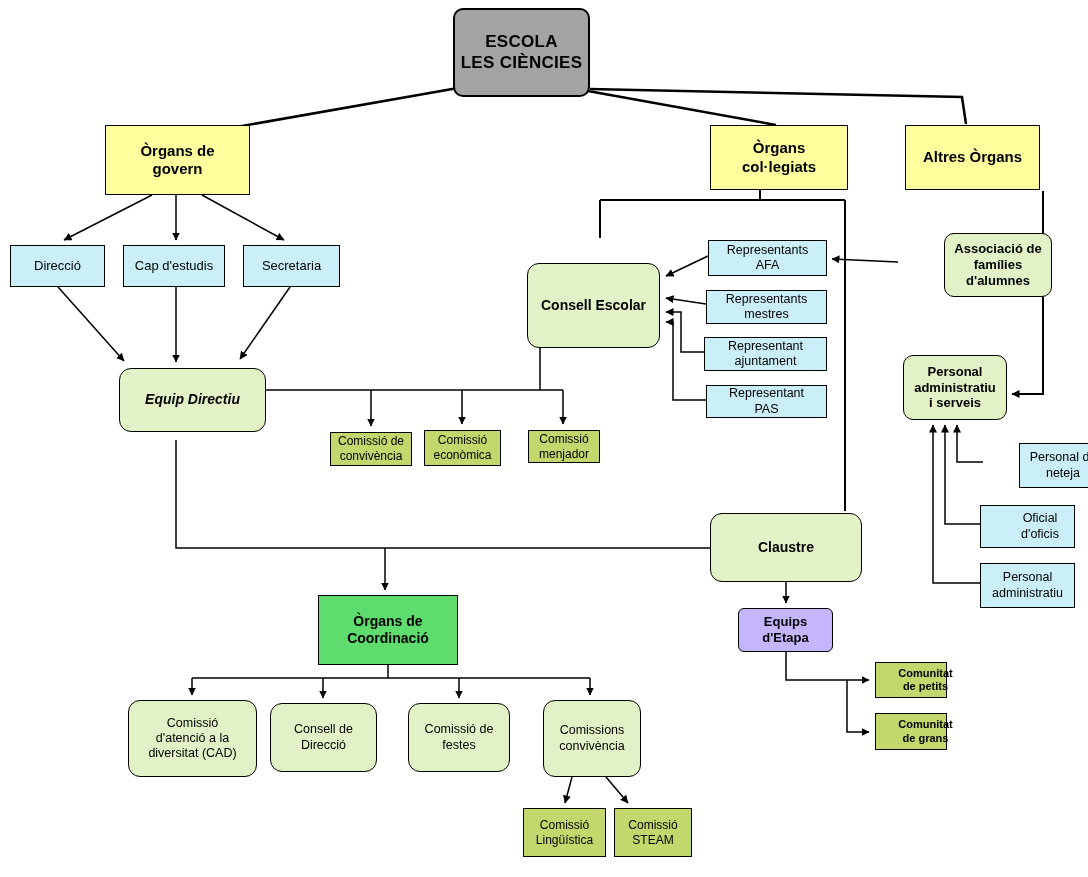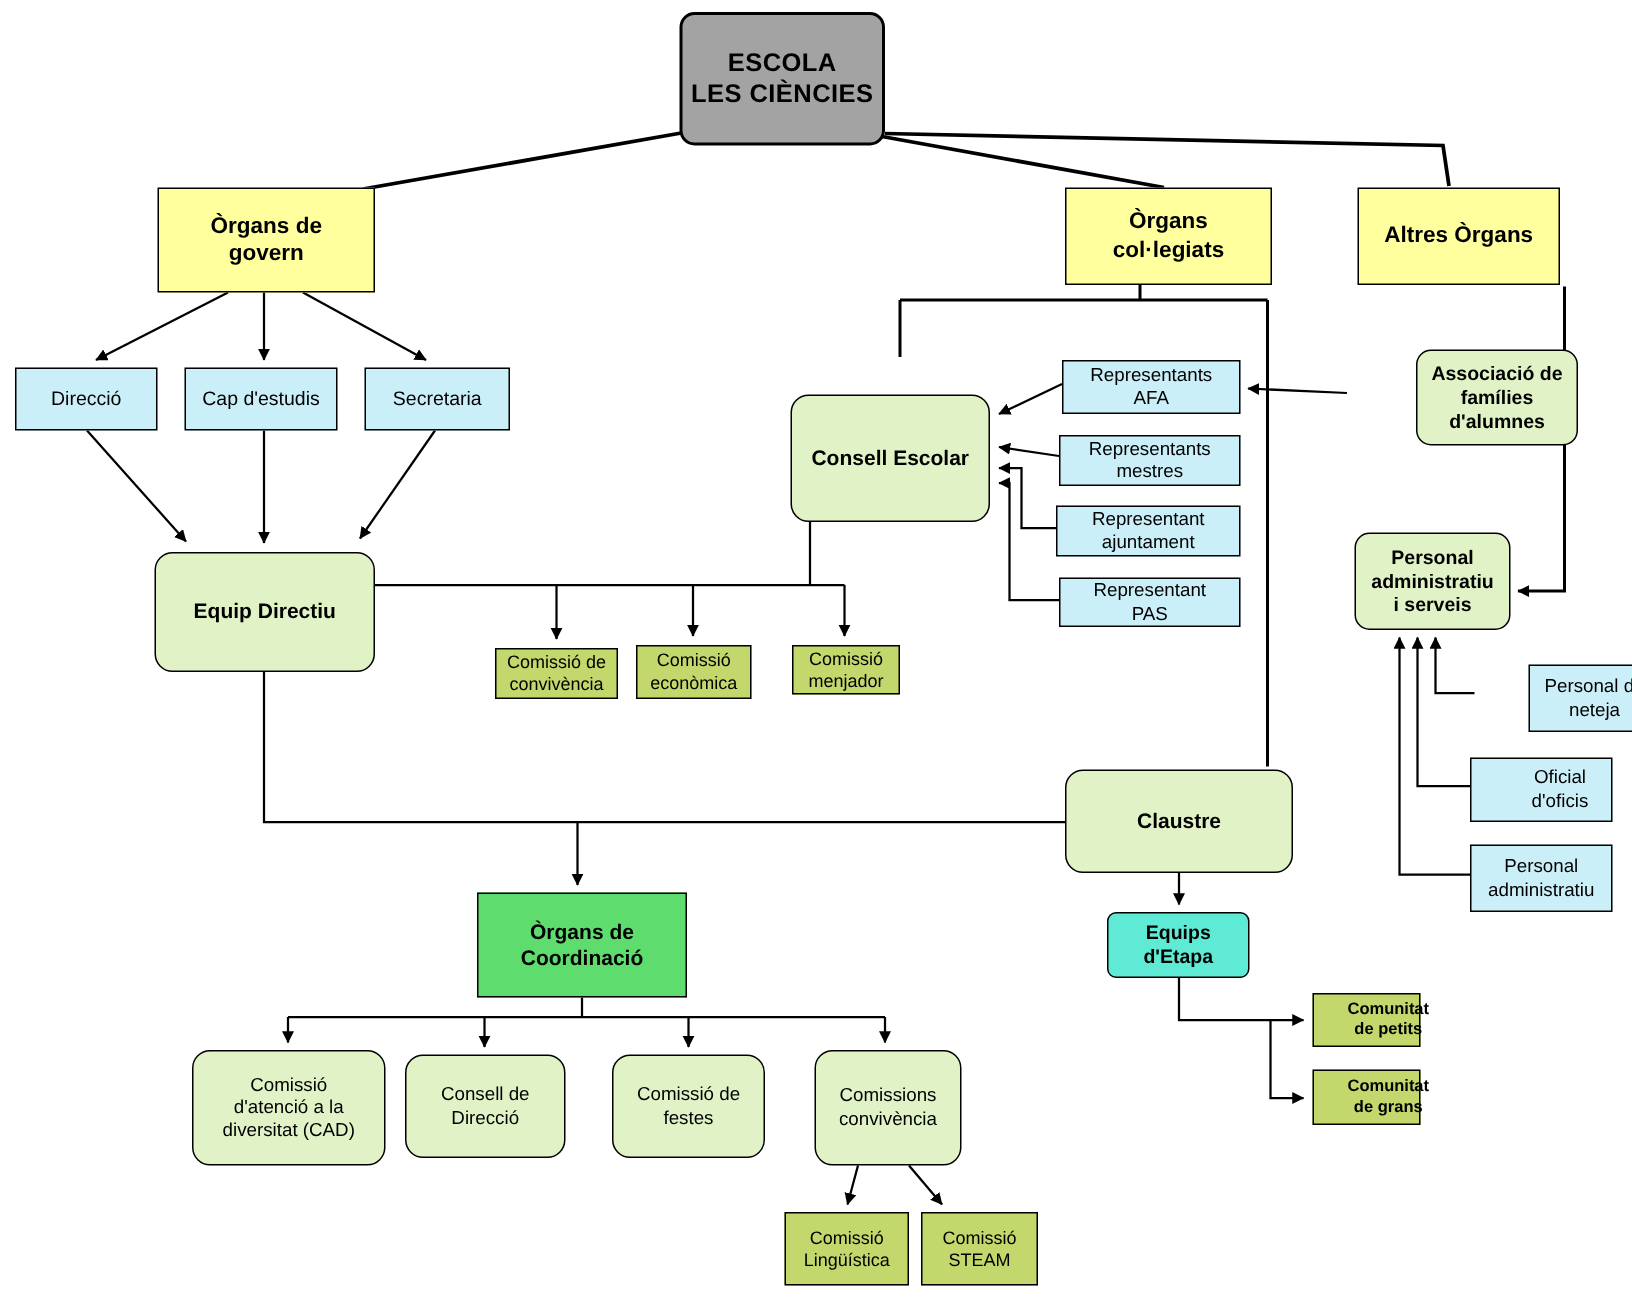--- a/index.html
+++ b/index.html
@@ -34,21 +34,21 @@
   }
   .yellow   { background: #FFFF9E; font-weight: bold; font-size: 15px; }
   .cyan     { background: #CBEFF8; font-size: 13px; }
   .cyan-sm  { background: #CBEFF8; font-size: 12.5px; }
   .green-r  { background: #E1F3C6; border-radius: 12px; font-weight: bold; font-size: 14px; }
   .green-rs { background: #E1F3C6; border-radius: 10px; font-weight: bold; font-size: 13px; }
   .green-p  { background: #E1F3C6; border-radius: 12px; font-size: 12.5px; }
   .olive    { background: #C2D76C; font-size: 12px; }
   .olive-b  { background: #C2D76C; font-size: 11px; font-weight: bold; padding-left: 29px; }
   .bright   { background: #5FDC6E; font-weight: bold; font-size: 14px; }
-  .bright-s { background: #5eead4; border-radius: 6px; font-weight: bold; font-size: 13px; }
+  .bright-s { background: #c4b5fd; border-radius: 6px; font-weight: bold; font-size: 13px; }
 </style>
 </head>
 <body>
 
 <div class="canvas">
 
   <svg class="wires" width="1088" height="877" viewBox="0 0 1088 877">
     <defs>
       <marker id="arrow" markerWidth="10" markerHeight="10" refX="7.5" refY="4" orient="auto" markerUnits="userSpaceOnUse">
         <path d="M0,0 L8,4 L0,8 Z" fill="#000"></path>
@@ -128,21 +128,21 @@
 
   <div class="node yellow" style="left:105px; top:125px; width:145px; height:70px;">Òrgans de
 govern</div>
   <div class="node yellow" style="left:710px; top:125px; width:138px; height:65px;">Òrgans
 col·legiats</div>
   <div class="node yellow" style="left:905px; top:125px; width:135px; height:65px;">Altres Òrgans</div>
 
   <div class="node cyan" style="left:10px; top:245px; width:95px; height:42px;">Direcció</div>
   <div class="node cyan" style="left:123px; top:245px; width:102px; height:42px;">Cap d'estudis</div>
   <div class="node cyan" style="left:243px; top:245px; width:97px; height:42px;">Secretaria</div>
-  <div class="node green-r" style="left:103px; top:368px; width:147px; height:80px;">Equip Directiu</div>
+  <div class="node green-r" style="left:119px; top:368px; width:147px; height:64px;font-style:italic;">Equip Directiu</div>
 
   <div class="node green-r" style="left:527px; top:240px; width:133px; height:85px;margin-top:23px;">Consell Escolar</div>
   <div class="node cyan-sm" style="left:708px; top:240px; width:119px; height:36px;">Representants
 AFA</div>
   <div class="node cyan-sm" style="left:706px; top:290px; width:121px; height:34px;">Representants
 mestres</div>
   <div class="node cyan-sm" style="left:704px; top:337px; width:123px; height:34px;">Representant
 ajuntament</div>
   <div class="node cyan-sm" style="left:706px; top:385px; width:121px; height:33px;">Representant
 PAS</div>

